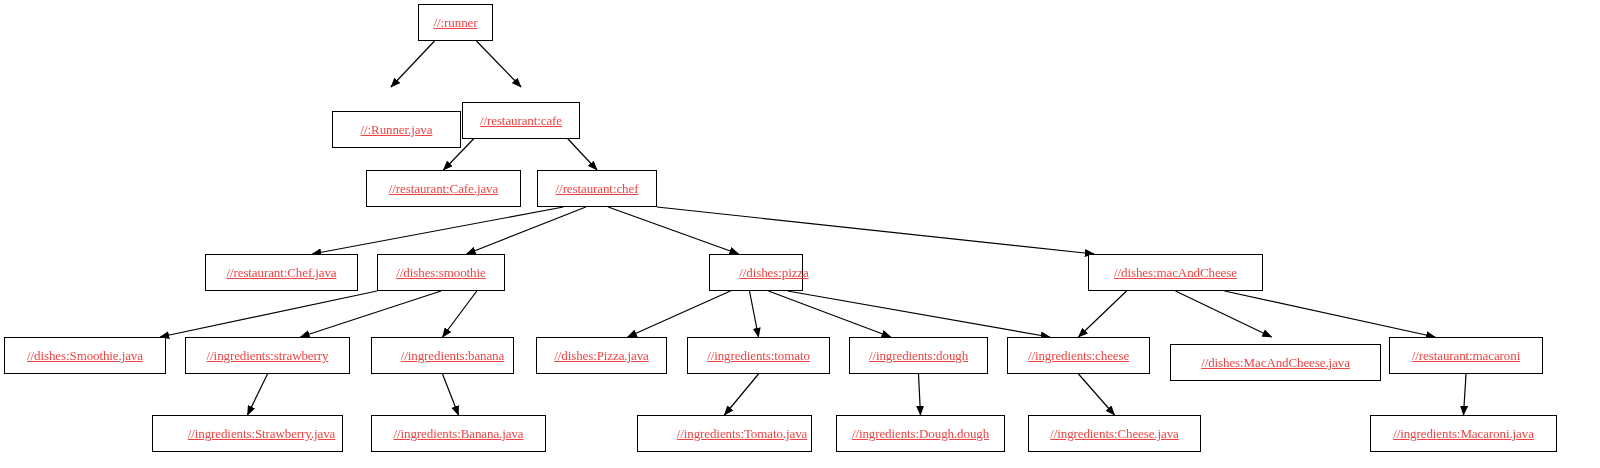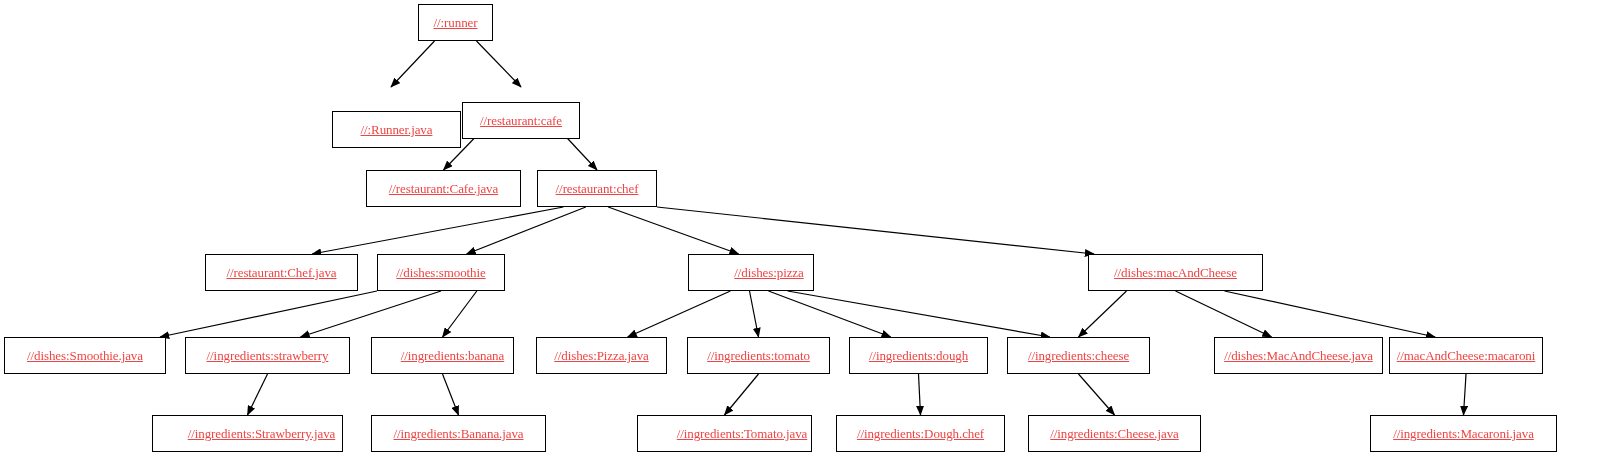--- a/index.html
+++ b/index.html
@@ -95,21 +95,21 @@
       </div>
       <div class="node" style="left: 537px; top: 170px; width: 120px;">
         <span class="node-label">//restaurant:chef</span>
       </div>
       <div class="node" style="left: 205px; top: 254px; width: 153px;">
         <span class="node-label">//restaurant:Chef.java</span>
       </div>
       <div class="node" style="left: 377px; top: 254px; width: 128px;">
         <span class="node-label">//dishes:smoothie</span>
       </div>
-      <div class="node" style="left: 688px; top: 254px; width: 126px; padding-left: 36px;">
+      <div class="node" style="left: 709px; top: 254px; width: 94px; padding-left: 36px;">
         <span class="node-label">//dishes:pizza</span>
       </div>
       <div class="node" style="left: 1088px; top: 254px; width: 175px;">
         <span class="node-label">//dishes:macAndCheese</span>
       </div>
       <div class="node" style="left: 4px; top: 337px; width: 162px;">
         <span class="node-label">//dishes:Smoothie.java</span>
       </div>
       <div class="node" style="left: 185px; top: 337px; width: 165px;">
         <span class="node-label">//ingredients:strawberry</span>
@@ -122,37 +122,37 @@
       </div>
       <div class="node" style="left: 687px; top: 337px; width: 143px;">
         <span class="node-label">//ingredients:tomato</span>
       </div>
       <div class="node" style="left: 849px; top: 337px; width: 139px;">
         <span class="node-label">//ingredients:dough</span>
       </div>
       <div class="node" style="left: 1007px; top: 337px; width: 143px;">
         <span class="node-label">//ingredients:cheese</span>
       </div>
-      <div class="node" style="left: 1170px; top: 337px; width: 169px; margin-left: 44px;">
+      <div class="node" style="left: 1170px; top: 344px; width: 211px;">
         <span class="node-label">//dishes:MacAndCheese.java</span>
       </div>
       <div class="node" style="left: 1389px; top: 337px; width: 154px;">
-        <span class="node-label">//macAndCheese:macaroni</span>
+        <span class="node-label">//restaurant:macaroni</span>
       </div>
       <div class="node" style="left: 152px; top: 415px; width: 191px; padding-left: 28px;">
         <span class="node-label">//ingredients:Strawberry.java</span>
       </div>
       <div class="node" style="left: 371px; top: 415px; width: 175px;">
         <span class="node-label">//ingredients:Banana.java</span>
       </div>
       <div class="node" style="left: 637px; top: 415px; width: 175px; padding-left: 35px;">
         <span class="node-label">//ingredients:Tomato.java</span>
       </div>
       <div class="node" style="left: 836px; top: 415px; width: 169px;">
-        <span class="node-label">//ingredients:Dough.chef</span>
+        <span class="node-label">//ingredients:Dough.dough</span>
       </div>
       <div class="node" style="left: 1028px; top: 415px; width: 173px;">
         <span class="node-label">//ingredients:Cheese.java</span>
       </div>
       <div class="node" style="left: 1370px; top: 415px; width: 187px;">
         <span class="node-label">//ingredients:Macaroni.java</span>
       </div>
     </div>
 </div>
 

